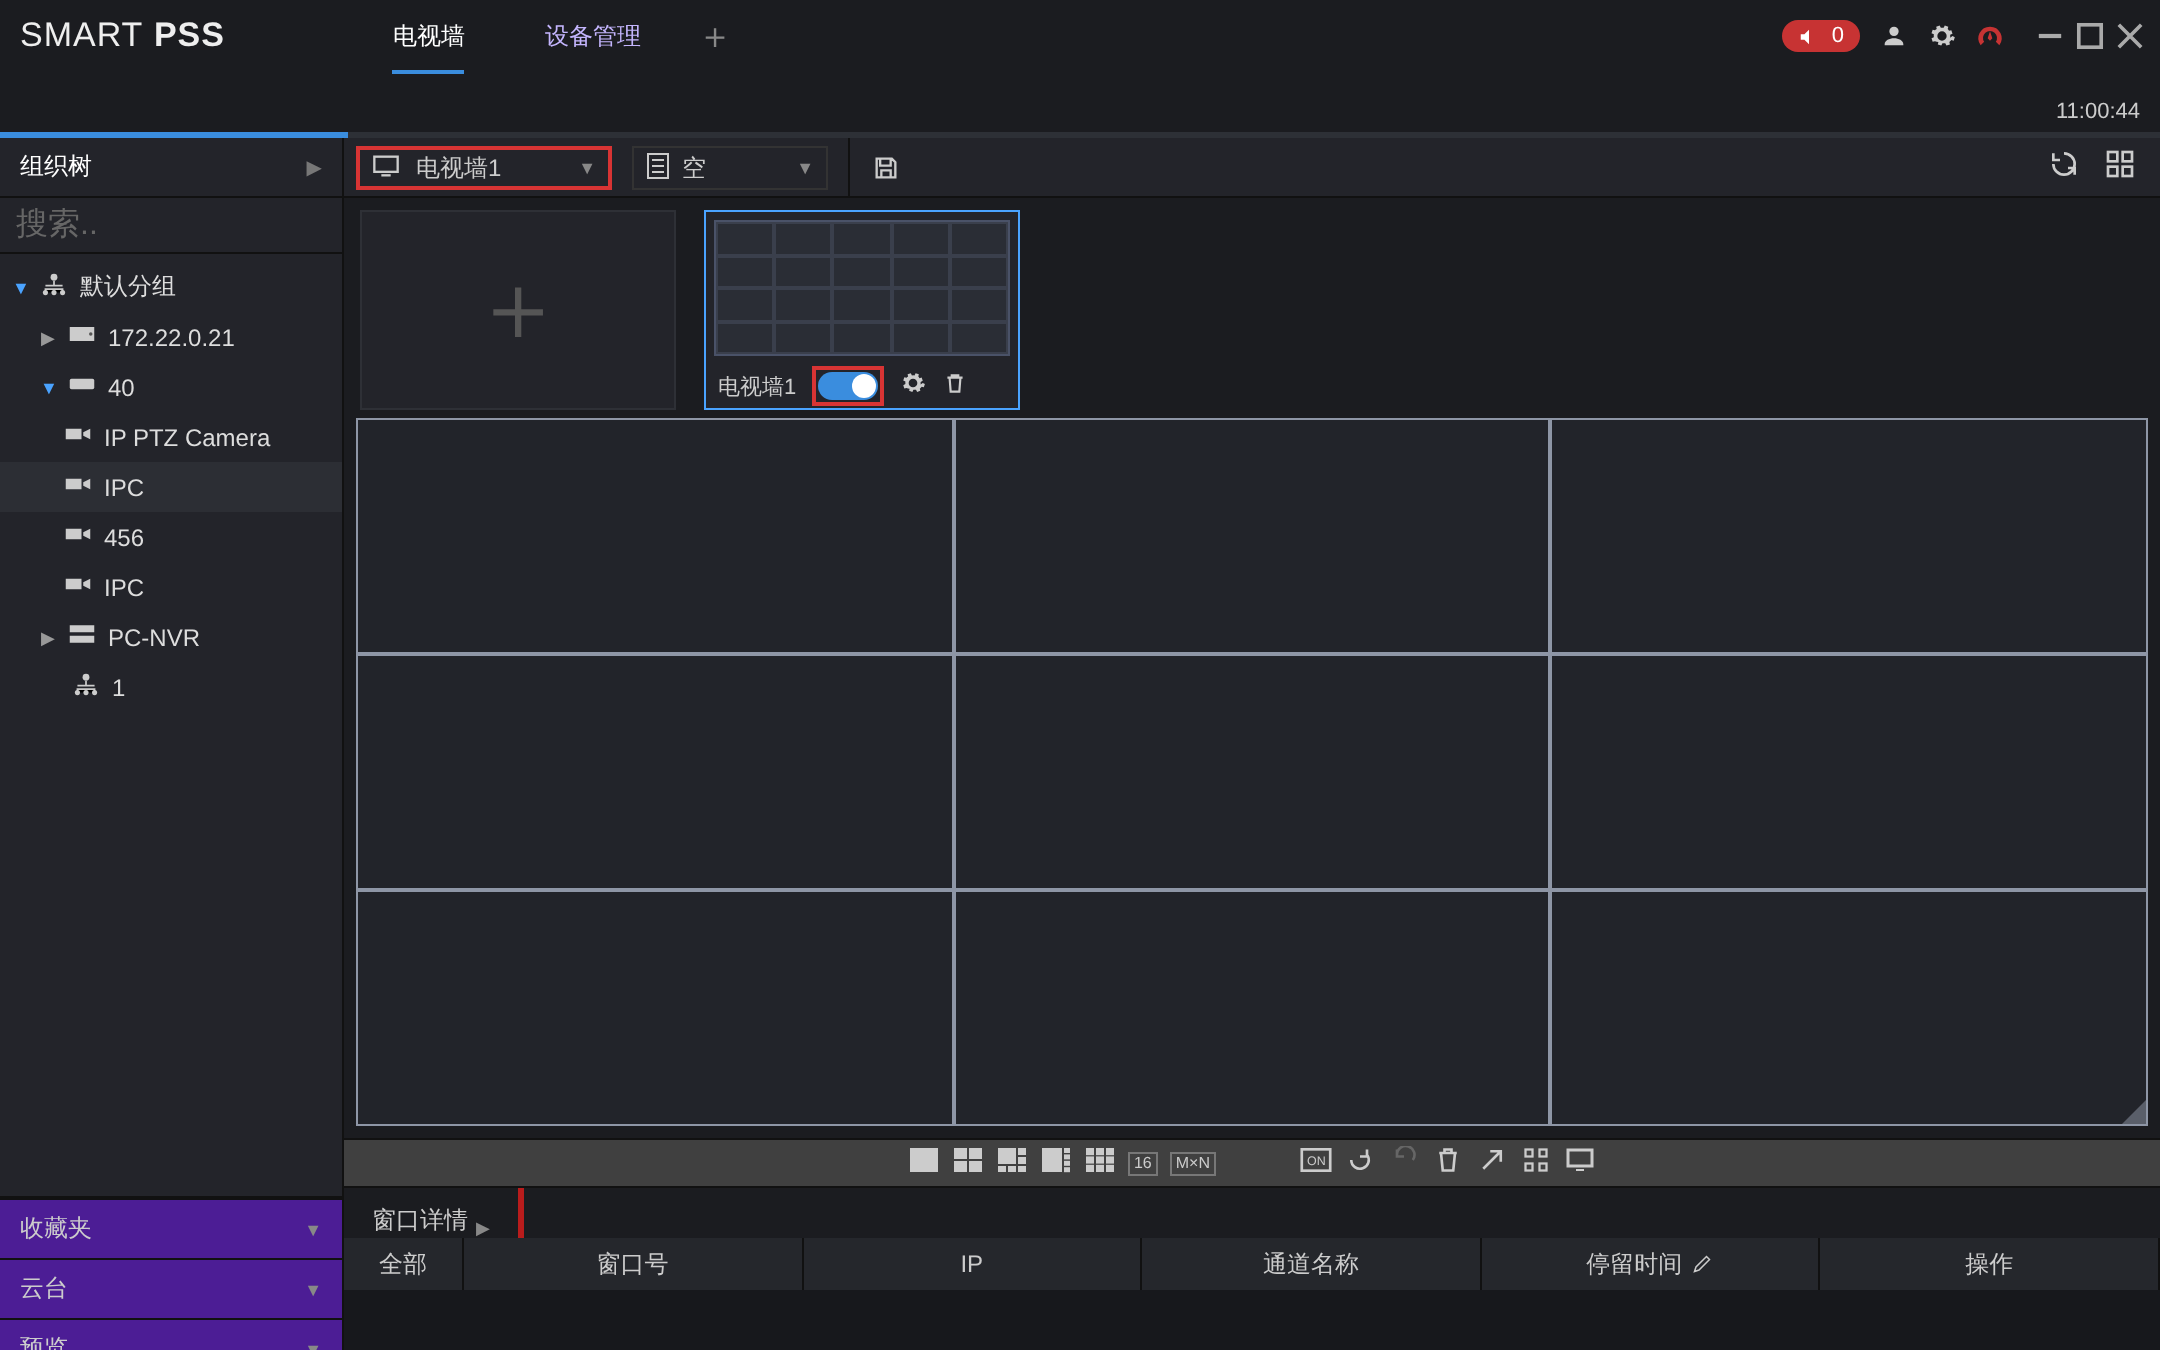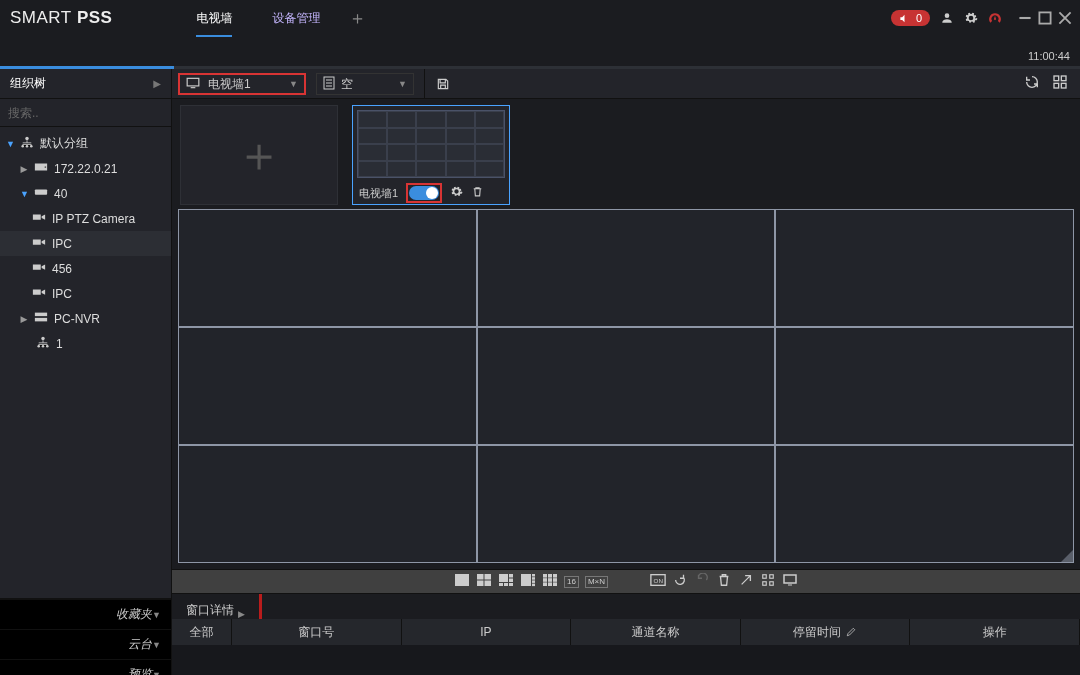--- a/index.html
+++ b/index.html
@@ -73,36 +73,36 @@
   .subbar-right svg{width:16px;height:16px;}
 
   
   .body-row { display:flex; height: calc(675px - 36px - 16px - 3px - 30px); }
   .leftcol {
     width: 172px; background:#23242a; border-right:1px solid #111;
     display:flex; flex-direction:column;
   }
   .search-row{height:28px;display:flex;align-items:center;padding:0 8px;border-bottom:1px solid #111;}
   .search-row input{
-    flex:1;background:transparent;border:none;outline:none;color:#ccc;font-size:12px;
+    flex:1;background:transparent;border:none;outline:none;color:#ccc;font-size:16px;
   }
   .search-row input::placeholder{color:#666;}
   .search-row svg{width:14px;height:14px;opacity:.7;}
   .tree{flex:1;overflow:auto;padding-top:4px;}
   .tnode{display:flex;align-items:center;height:25px;gap:6px;color:#ddd;white-space:nowrap;}
   .tnode .caret{width:8px;font-size:9px;color:#999;display:inline-block;text-align:center;}
   .tnode .caret.open{color:#4aa3ff;}
   .tnode .nicon svg{width:14px;height:12px;}
   .indent-0{padding-left:6px;}
   .indent-1{padding-left:20px;}
   .indent-2{padding-left:36px;}
   .indent-3{padding-left:32px;}
   .tnode.selected{background:#2c2e34;}
   .left-acc{border-top:1px solid #111;}
-  .acc-item{height:30px;display:flex;align-items:center;justify-content:flex-end;padding:0 10px;background:#000000;border-top:1px solid #111;font-style:italic;}
+  .acc-item{height:30px;display:flex;align-items:center;justify-content:space-between;padding:0 10px;background:#4c1d95;border-top:1px solid #111;}
   .acc-item .dd{color:#888;font-size:9px;}
 
   
   .main{flex:1;display:flex;flex-direction:column;background:#1b1c20;}
   .thumbs-row{height:110px;display:flex;gap:14px;padding:6px 8px 2px 8px;}
   .thumb{
     width:158px;height:100px;border:1px solid #2e3036;background:#23242a;
     display:flex;align-items:center;justify-content:center;position:relative;
   }
   .thumb.add .plus{font-size:48px;color:#555;font-weight:300;line-height:1;}

